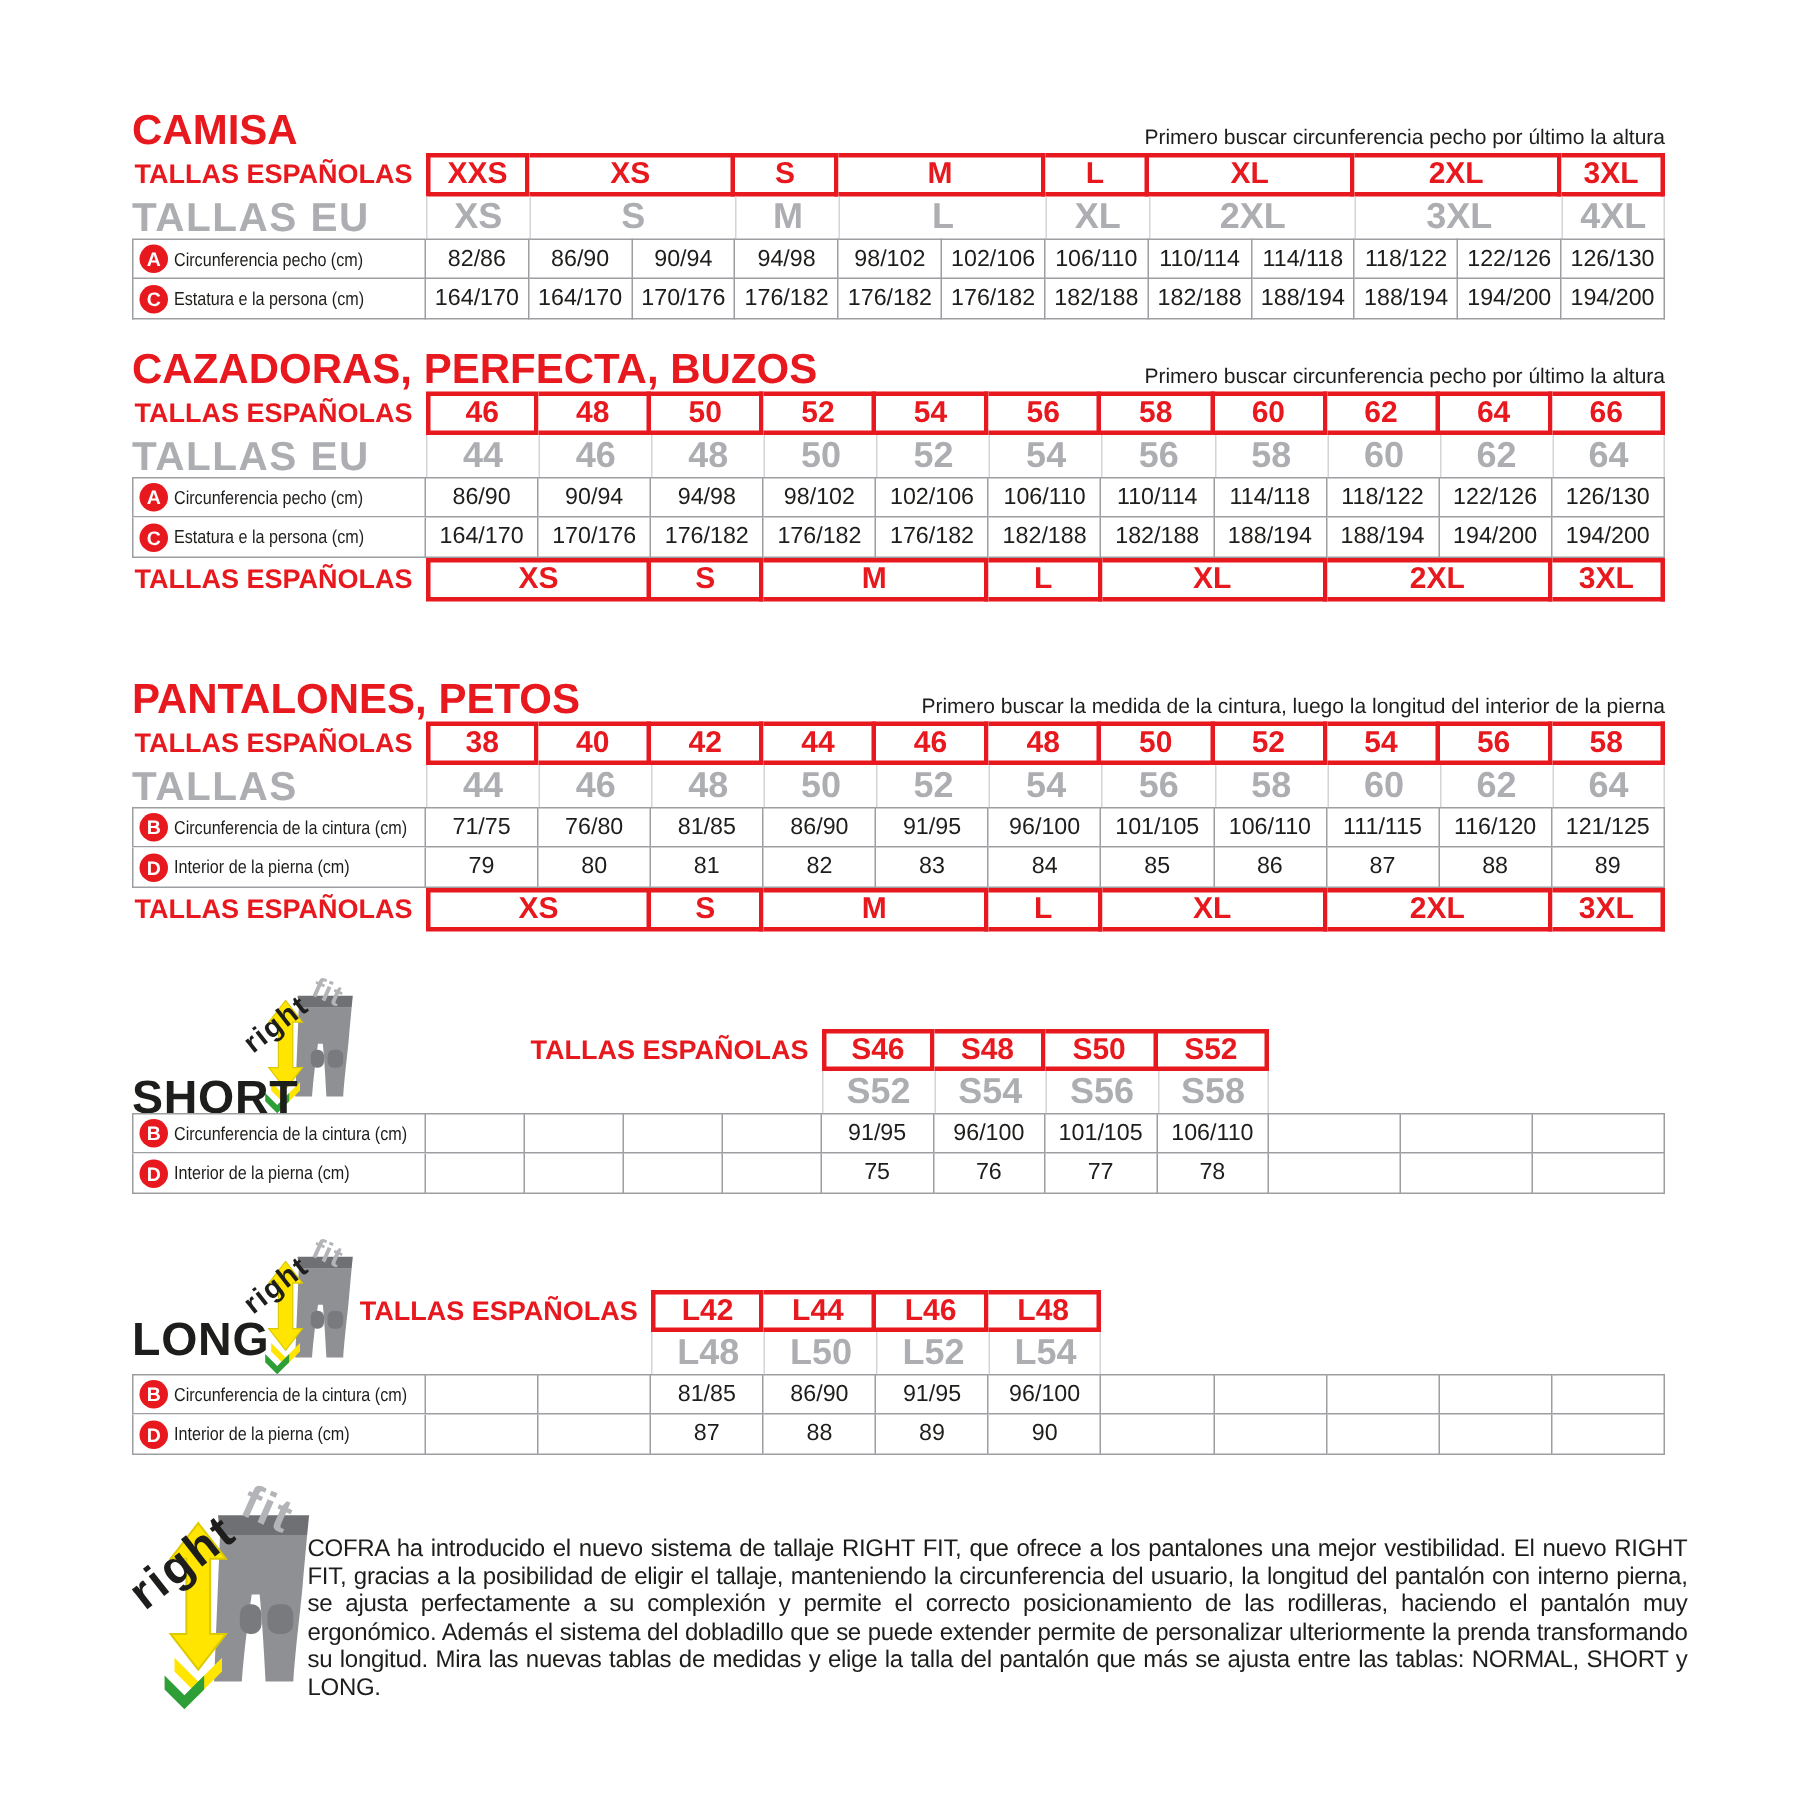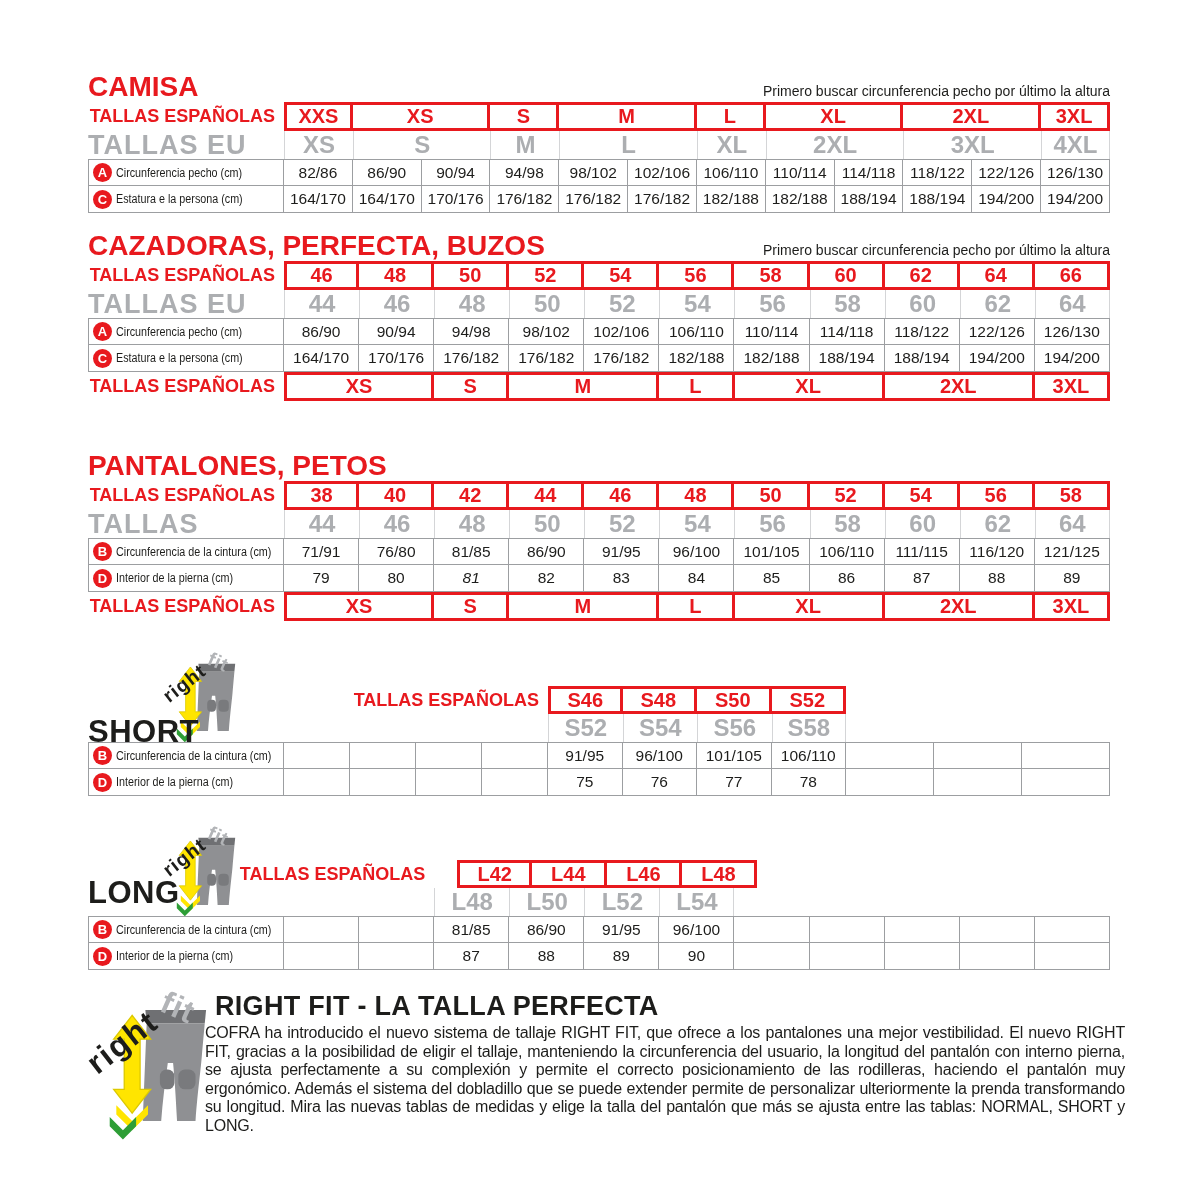--- a/index.html
+++ b/index.html
@@ -201,20 +201,21 @@
           <div class="c-red" style="flex: 0 0 150.182px;">XL</div>
           <div class="c-red" style="flex: 0 0 150.182px;">2XL</div>
           <div class="c-red" style="flex: 0 0 75.0909px;">3XL</div>
         </div>
       </div>
   </section>
 
   <section class="sec" style="top:451px">
     <div class="sec-head">
       <h2 class="title">PANTALONES, PETOS</h2>
+      <div class="note">Primero buscar la medida de la cintura, luego la longitud del interior de la pierna</div>
     </div>
     <div id="tbl-pantalones">
         <div class="row r-red">
           <div class="lbl lbl-red">TALLAS ESPAÑOLAS</div>
           <div class="c-red fst" style="flex: 0 0 75.0909px;">38</div>
           <div class="c-red" style="flex: 0 0 75.0909px;">40</div>
           <div class="c-red" style="flex: 0 0 75.0909px;">42</div>
           <div class="c-red" style="flex: 0 0 75.0909px;">44</div>
           <div class="c-red" style="flex: 0 0 75.0909px;">46</div>
           <div class="c-red" style="flex: 0 0 75.0909px;">48</div>
@@ -236,40 +237,40 @@
           <div class="c-gray" style="flex: 0 0 75.0909px;">58</div>
           <div class="c-gray" style="flex: 0 0 75.0909px;">60</div>
           <div class="c-gray" style="flex: 0 0 75.0909px;">62</div>
           <div class="c-gray" style="flex: 0 0 75.0909px;">64</div>
         </div>
         <div class="row r-data first">
           <div class="lbl c-datalbl">
             <span class="bdg">B</span>
             <span class="mlabel">Circunferencia de la cintura (cm)</span>
           </div>
-          <div class="c-data" style="flex: 0 0 75.0909px;">71/91</div>
+          <div class="c-data" style="flex: 0 0 75.0909px;">71/75</div>
           <div class="c-data" style="flex: 0 0 75.0909px;">76/80</div>
           <div class="c-data" style="flex: 0 0 75.0909px;">81/85</div>
           <div class="c-data" style="flex: 0 0 75.0909px;">86/90</div>
           <div class="c-data" style="flex: 0 0 75.0909px;">91/95</div>
           <div class="c-data" style="flex: 0 0 75.0909px;">96/100</div>
           <div class="c-data" style="flex: 0 0 75.0909px;">101/105</div>
           <div class="c-data" style="flex: 0 0 75.0909px;">106/110</div>
           <div class="c-data" style="flex: 0 0 75.0909px;">111/115</div>
           <div class="c-data" style="flex: 0 0 75.0909px;">116/120</div>
           <div class="c-data" style="flex: 0 0 75.0909px;">121/125</div>
         </div>
         <div class="row r-data">
           <div class="lbl c-datalbl">
             <span class="bdg">D</span>
             <span class="mlabel">Interior de la pierna (cm)</span>
           </div>
           <div class="c-data" style="flex: 0 0 75.0909px;">79</div>
           <div class="c-data" style="flex: 0 0 75.0909px;">80</div>
-          <div class="c-data" style="flex: 0 0 75.0909px; font-style: italic;">81</div>
+          <div class="c-data" style="flex: 0 0 75.0909px;">81</div>
           <div class="c-data" style="flex: 0 0 75.0909px;">82</div>
           <div class="c-data" style="flex: 0 0 75.0909px;">83</div>
           <div class="c-data" style="flex: 0 0 75.0909px;">84</div>
           <div class="c-data" style="flex: 0 0 75.0909px;">85</div>
           <div class="c-data" style="flex: 0 0 75.0909px;">86</div>
           <div class="c-data" style="flex: 0 0 75.0909px;">87</div>
           <div class="c-data" style="flex: 0 0 75.0909px;">88</div>
           <div class="c-data" style="flex: 0 0 75.0909px;">89</div>
         </div>
         <div class="row r-red">
@@ -367,21 +368,21 @@
         </svg>
         <span class="rf-right">right</span>
         <span class="rf-fit">fit</span>
       </div>
     <div class="bigname" style="top:46px">LONG</div>
     <div class="rftbl" id="tbl-long" style="top:31px">
         <div class="row r-rfhead">
           <div class="rf-lead" style="flex: 0 0 346.182px;">
             <span class="lbl-red-txt">TALLAS ESPAÑOLAS</span>
           </div>
-          <div class="c-red fst" style="flex: 0 0 75.0909px; margin-left: 23px;">L42</div>
+          <div class="c-red fst" style="flex: 0 0 75.0909px;">L42</div>
           <div class="c-red" style="flex: 0 0 75.0909px;">L44</div>
           <div class="c-red" style="flex: 0 0 75.0909px;">L46</div>
           <div class="c-red" style="flex: 0 0 75.0909px;">L48</div>
         </div>
         <div class="row r-gray">
           <div class="rf-spacer" style="flex: 0 0 346.182px;"></div>
           <div class="c-gray" style="flex: 0 0 75.0909px;">L48</div>
           <div class="c-gray" style="flex: 0 0 75.0909px;">L50</div>
           <div class="c-gray" style="flex: 0 0 75.0909px;">L52</div>
           <div class="c-gray" style="flex: 0 0 75.0909px;">L54</div>
@@ -430,17 +431,16 @@
           <path d="M33,12 L77,12 L75,34 C74,48 72,60 70,86 L56,86 C55,66 54,52 53,42 L49,42 C47,56 45,72 44,86 L30,86 C31,62 32,36 33,12 Z" fill="#8f9093"></path>
           <rect x="57" y="47" width="13" height="15" rx="5" fill="#797a7d"></rect>
           <rect x="43" y="47" width="11" height="15" rx="5" fill="#797a7d"></rect>
           <polygon points="8,24 22,6 36,24 28,24 28,62 36,62 22,80 8,62 16,62 16,24" fill="#ffe500" stroke="#dcc900" stroke-width="1"></polygon>
           <polygon points="10,74 22,86 34,74 34,81 22,93 10,81" fill="#ffe500"></polygon>
           <polygon points="5,83 15,93 25,83 25,90 15,100 5,90" fill="#2e9e36"></polygon>
         </svg>
         <span class="rf-right">right</span>
         <span class="rf-fit">fit</span>
       </div>
-    <div class="rf-title">RIGHT FIT - LA TALLA PERFECTA</div>
     <p class="rf-par">COFRA ha introducido el nuevo sistema de tallaje RIGHT FIT, que ofrece a los pantalones una mejor vestibilidad. El nuevo RIGHT FIT, gracias a la posibilidad de eligir el tallaje, manteniendo la circunferencia del usuario, la longitud del pantalón con interno pierna, se ajusta perfectamente a su complexión y permite el correcto posicionamiento de las rodilleras, haciendo el pantalón muy ergonómico. Además el sistema del dobladillo que se puede extender permite de personalizar ulteriormente la prenda transformando su longitud. Mira las nuevas tablas de medidas y elige la talla del pantalón que más se ajusta entre las tablas: NORMAL, SHORT y LONG.</p>
   </section>
 
 </div>
 
 </body></html>

